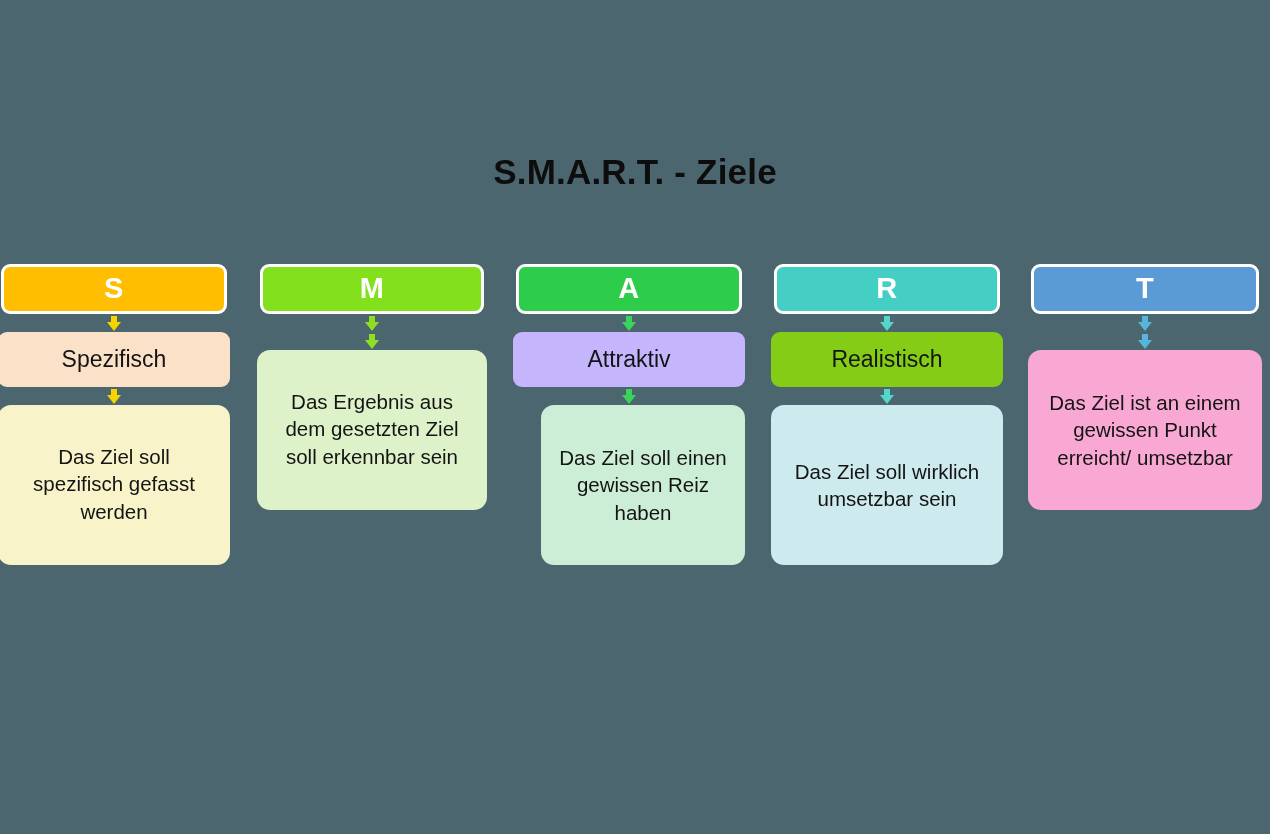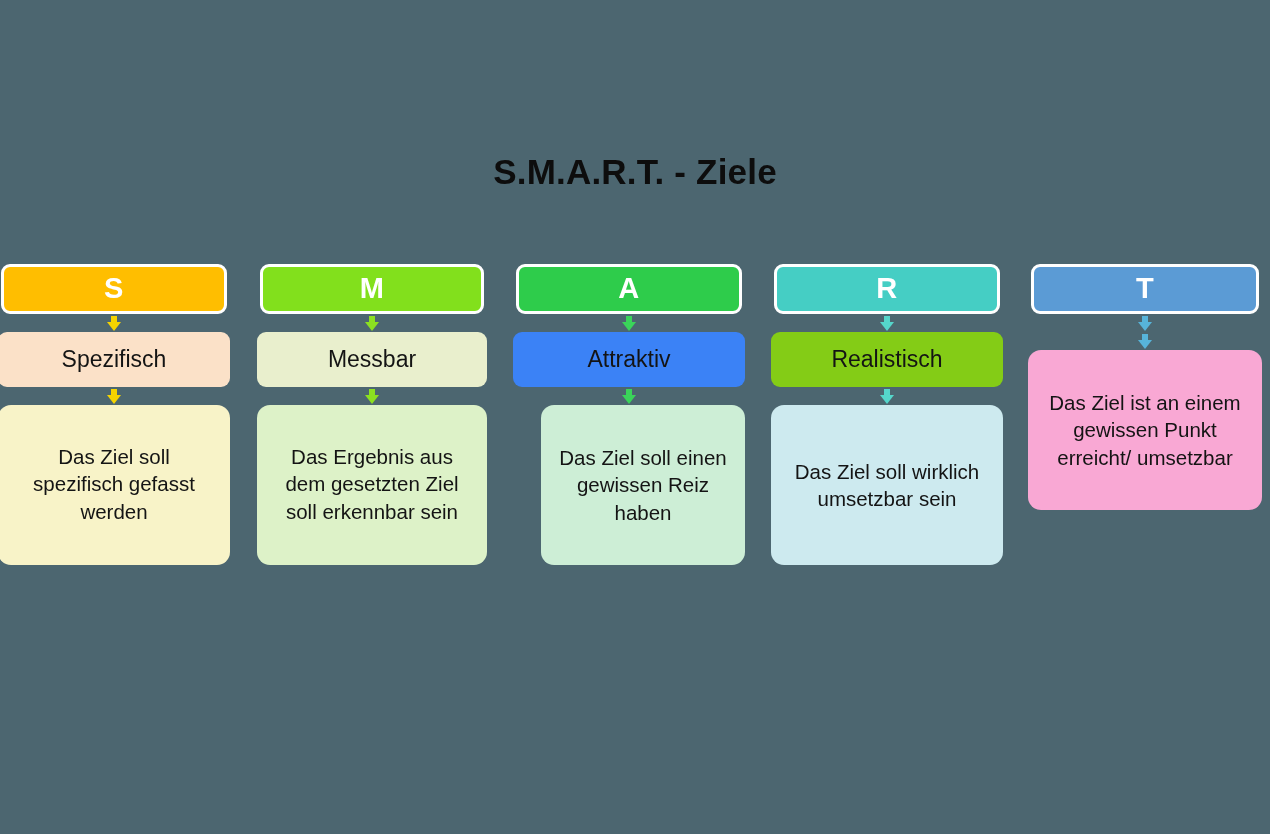--- a/index.html
+++ b/index.html
@@ -177,23 +177,20 @@
     <div class="column col-1">
       <div class="letter-box" style="background: rgb(130, 224, 28);">
         <span class="letter">M</span>
       </div>
       <div class="arrow-wrap">
         <div class="arrow">
           <div class="stem" style="background: rgb(140, 224, 33);"></div>
             <div class="head" style="border-top-color: rgb(140, 224, 33);"></div>
         </div>
       </div>
-      <div class="keyword-box" style="background: rgb(233, 239, 205);">
-        <span>Messbar</span>
-      </div>
       <div class="arrow-wrap">
         <div class="arrow">
           <div class="stem" style="background: rgb(140, 224, 33);"></div>
             <div class="head" style="border-top-color: rgb(140, 224, 33);"></div>
         </div>
       </div>
       <div class="desc-box top-align" style="background: rgb(221, 242, 200);">Das Ergebnis aus
 dem gesetzten Ziel
 soll erkennbar sein</div>
     </div>
@@ -201,21 +198,21 @@
     <div class="column col-2">
       <div class="letter-box" style="background: rgb(46, 204, 75);">
         <span class="letter">A</span>
       </div>
       <div class="arrow-wrap">
         <div class="arrow">
           <div class="stem" style="background: rgb(58, 212, 90);"></div>
             <div class="head" style="border-top-color: rgb(58, 212, 90);"></div>
         </div>
       </div>
-      <div class="keyword-box" style="background: #3b82f6;">
+      <div class="keyword-box" style="background: #c4b5fd;">
         <span>Attraktiv</span>
       </div>
       <div class="arrow-wrap">
         <div class="arrow">
           <div class="stem" style="background: rgb(58, 212, 90);"></div>
             <div class="head" style="border-top-color: rgb(58, 212, 90);"></div>
         </div>
       </div>
       <div class="desc-box" style="background: rgb(205, 238, 214); margin-left: 28px;">Das Ziel soll einen
 gewissen Reiz haben</div>

